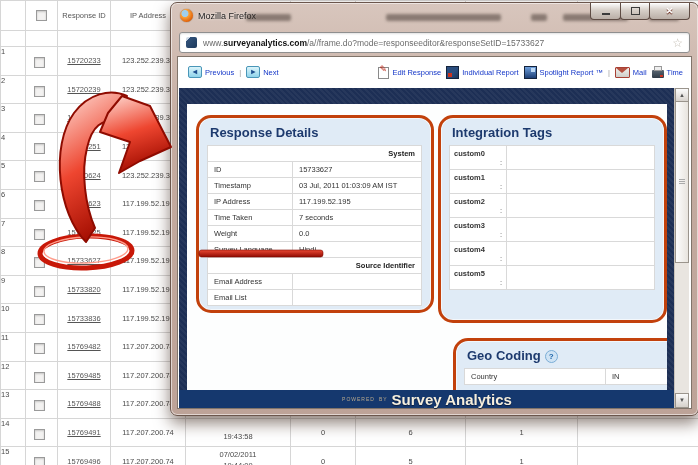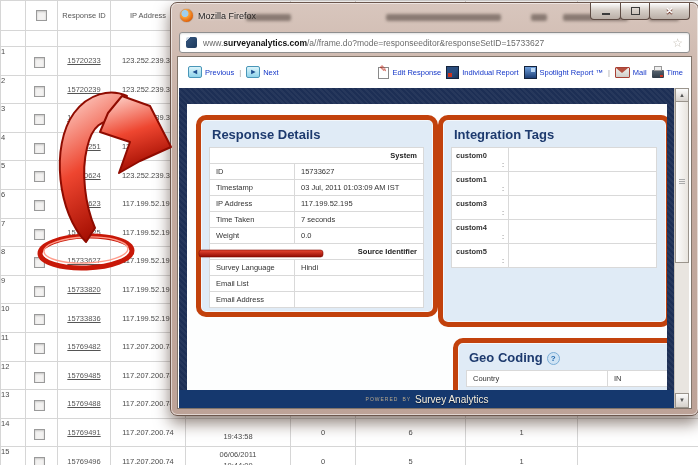--- a/index.html
+++ b/index.html
@@ -84,35 +84,35 @@
   .ic-print::before{content:"";position:absolute;left:2px;top:-4px;width:6px;height:3px;
     background:#eee;border:1px solid #999;}
   .ic-print::after{content:"";position:absolute;right:1px;bottom:1px;width:3px;height:2px;background:#d23322;}
 
   .frame{position:absolute;left:1px;top:31px;bottom:0;width:496px;background:#1d2f55;
     background-image:repeating-linear-gradient(45deg,rgba(255,255,255,.045) 0 2px,transparent 2px 4px);}
   .innerwhite{position:absolute;left:8px;top:16px;right:8px;bottom:18px;background:#fdfefe;overflow:hidden;}
   .footerbar{position:absolute;left:0;right:0;bottom:0;height:18px;background:#15386e;
     display:flex;align-items:center;justify-content:center;gap:4px;}
   .powered{font-size:5px;letter-spacing:1px;color:#b9a98d;}
-  .brand{font-size:10px;font-weight:normal;color:#f6efdd;text-shadow:0 1px 1px #0a1c3a;}
+  .brand{font-size:15px;font-weight:bold;color:#f6efdd;text-shadow:0 1px 1px #0a1c3a;}
 
   .vscroll{position:absolute;top:31px;right:2px;bottom:0;width:14px;background:#e9e5e0;
     border-left:1px solid #c9c3bb;}
   .sbtn{position:absolute;left:0;right:0;height:13px;border:1px solid #9a948c;
     background:linear-gradient(#fbfbfb,#d5d0ca);font-size:6px;color:#555;text-align:center;
     line-height:12px;cursor:pointer;}
   .sbtn.up{top:0;} .sbtn.down{bottom:0;}
   .sthumb{position:absolute;left:0;right:0;top:13px;height:160px;border:1px solid #9a948c;
     background:linear-gradient(90deg,#fdfdfd,#e8e4de);cursor:pointer;}
   .sthumb::after{content:"";position:absolute;left:3px;right:3px;top:50%;height:5px;margin-top:-3px;
     background:repeating-linear-gradient(#aaa 0 1px,transparent 1px 2px);}
 
   
-  .panel{position:absolute;background:#e0ebf6;border:5px solid #c2410c;border-radius:10px;
+  .panel{position:absolute;background:#e0ebf6;border:3px solid #c2410c;border-radius:15px;
     box-shadow:inset 0 0 0 1px rgba(255,255,255,.6);}
   .ptitle{font-size:13px;font-weight:bold;color:#1d3a6e;margin:7px 0 5px 11px;}
   .ptable{border-collapse:collapse;margin:0 0 0 8px;background:#fff;}
   .ptable td{border:1px solid #d9d9d9;font-size:7.5px;color:#333;padding:2.5px 6px;
     height:10px;vertical-align:middle;}
   .ptable td.sect{font-weight:bold;color:#222;text-align:right;}
   .rd-table{width:215px;} .rd-table td.lbl{width:72px;}
   .it-table{width:206px;}
   .it-table td.lbl{width:48px;font-weight:bold;padding:2px 4px;}
   .it-table td.lbl .colon{font-weight:normal;text-align:right;color:#555;}
@@ -356,21 +356,21 @@
             <td class="val"></td>
           </tr>
           <tr class="bgrow">
             <td class="num">15</td>
             <td class="cb">
               <div class="checkbox"></div>
             </td>
             <td class="rid"><span>15769496</span></td>
             <td class="ip">117.207.200.74</td>
             <td class="ts">
-              <div>06/06/2011</div>
+              <div>07/02/2011</div>
               <div>19:44:09</div>
             </td>
             <td class="val">0</td>
             <td class="val">5</td>
             <td class="val">1</td>
             <td class="val"></td>
           </tr>
         </tbody>
     </table>
   </div>
@@ -469,52 +469,59 @@
                   </tr>
                   <tr>
                     <td class="lbl">Time Taken</td>
                     <td>7 seconds</td>
                   </tr>
                   <tr>
                     <td class="lbl">Weight</td>
                     <td>0.0</td>
                   </tr>
                   <tr>
-                    <td class="sect" colspan="2">Source Identifier</td>
-                  </tr>
-                  <tr>
                     <td class="lbl">Survey Language</td>
                     <td>Hindi</td>
                   </tr>
                   <tr>
+                    <td class="sect" colspan="2">Source Identifier</td>
+                  </tr>
+                  <tr>
+                    <td class="lbl">Email Address</td>
+                    <td></td>
+                  </tr>
+                  <tr>
                     <td class="lbl">Email List</td>
-                    <td></td>
-                  </tr>
-                  <tr>
-                    <td class="lbl">Email Address</td>
                     <td></td>
                   </tr>
                 </tbody>
               </table>
           </div>
 
           <div class="panel" id="panel-it">
             <div class="ptitle">Integration Tags</div>
             <table class="ptable it-table">
                 <tbody>
                   <tr>
                     <td class="lbl">
                       <div>custom0</div>
                       <div class="colon">:</div>
                     </td>
                     <td></td>
                   </tr>
                   <tr>
                     <td class="lbl">
                       <div>custom1</div>
+                      <div class="colon">:</div>
+                    </td>
+                    <td></td>
+                  </tr>
+                  <tr>
+                    <td class="lbl">
+                      <div>custom2</div>
                       <div class="colon">:</div>
                     </td>
                     <td></td>
                   </tr>
                   <tr>
                     <td class="lbl">
                       <div>custom3</div>
                       <div class="colon">:</div>
                     </td>
                     <td></td>

